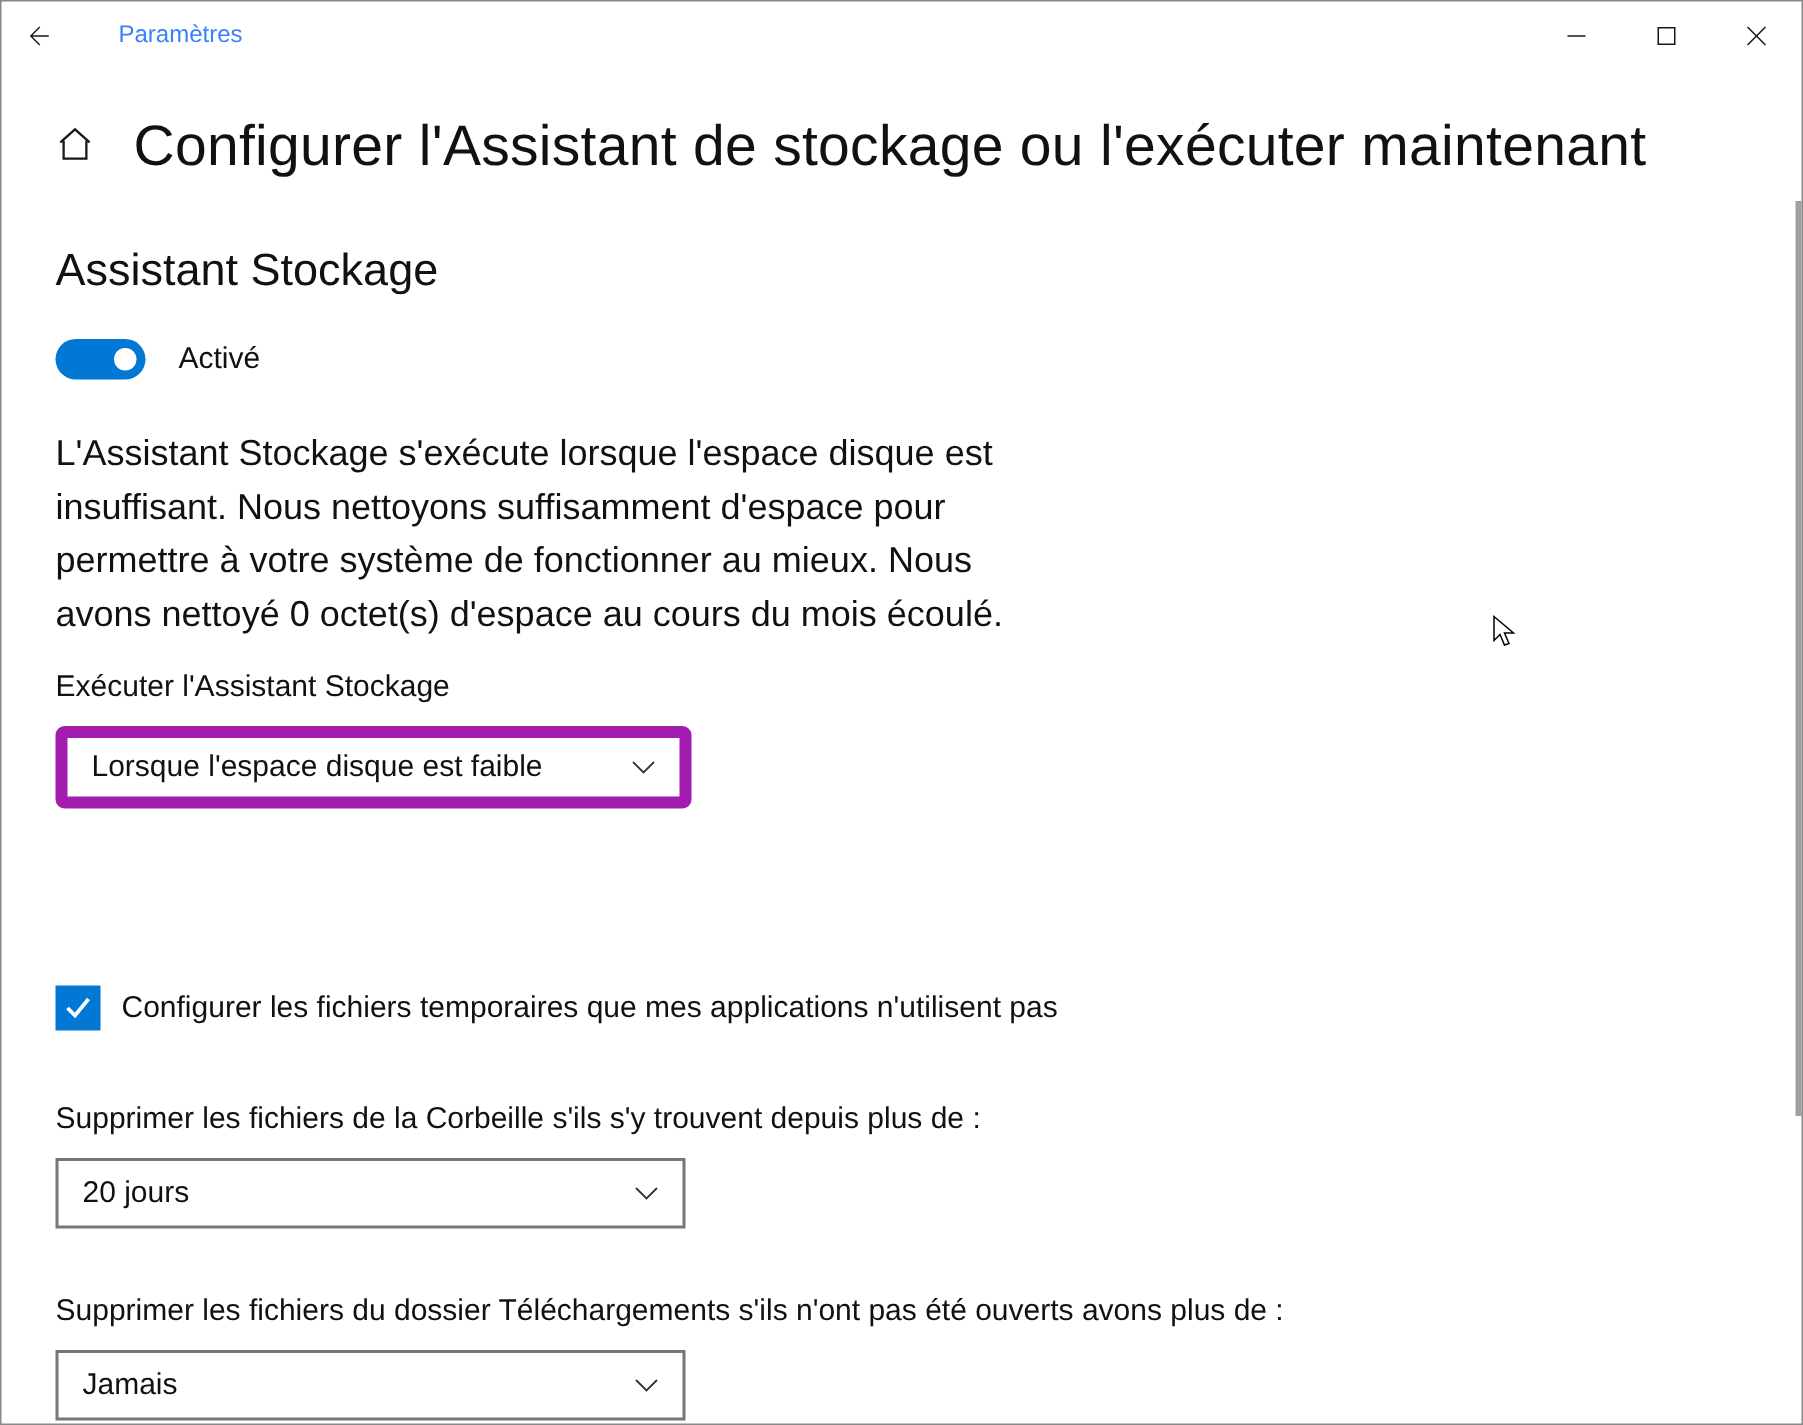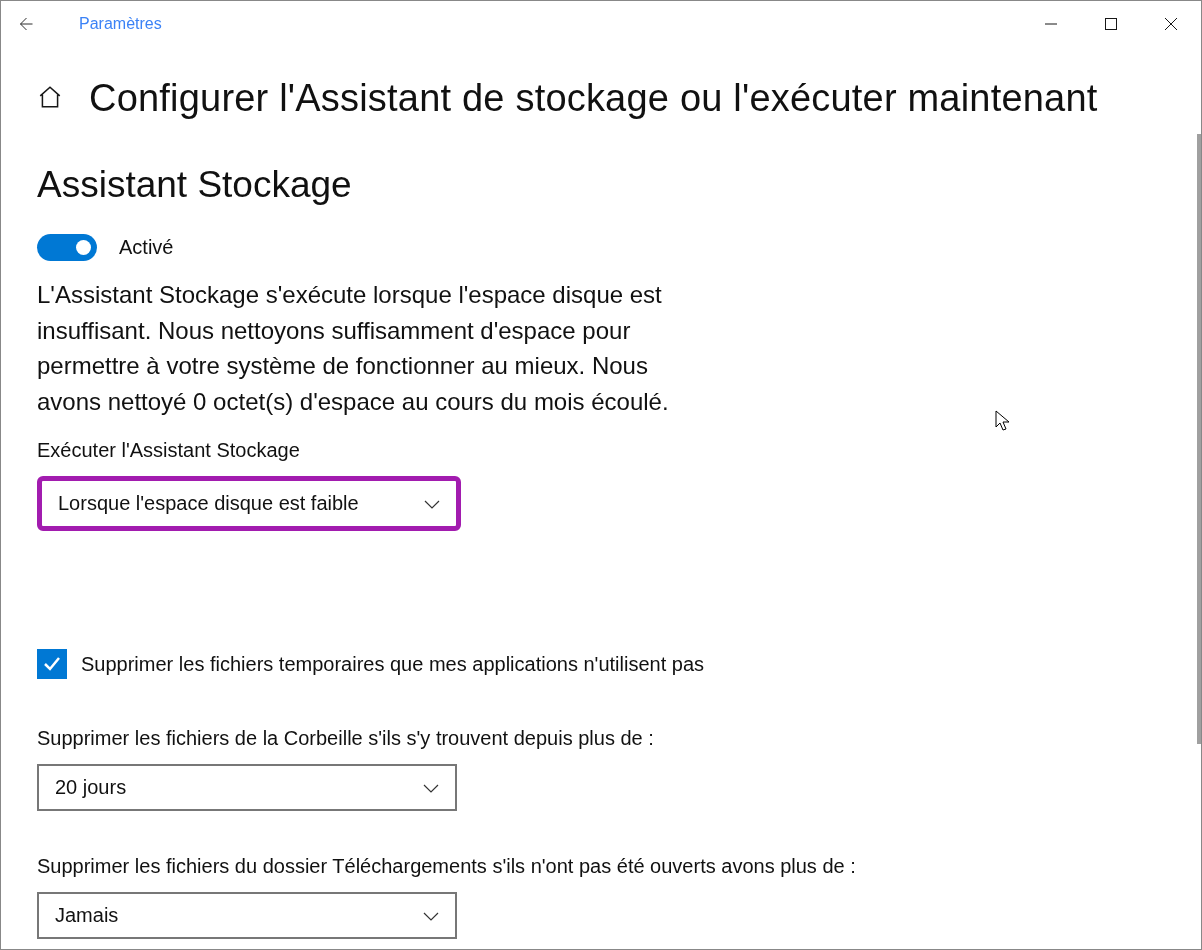--- a/index.html
+++ b/index.html
@@ -82,30 +82,30 @@
       stroke-width: 1.4;
       fill: none;
     }
     .page-heading {
       font-size: 38px;
       font-weight: 400;
       color: #111;
       letter-spacing: 0.2px;
     }
     .section-heading {
-      font-size: 37px;
+      font-size: 30px;
       font-weight: 400;
       color: #111;
       margin-bottom: 28px;
     }
     .toggle-row {
       display: flex;
       align-items: center;
       gap: 22px;
-      margin-bottom: 16px;
+      margin-bottom: 32px;
     }
     .toggle {
       width: 60px;
       height: 27px;
       border-radius: 14px;
       background: #0078d4;
       position: relative;
       cursor: pointer;
     }
     .toggle .knob {
@@ -140,21 +140,21 @@
       display: flex;
       align-items: center;
       justify-content: space-between;
       padding: 0 16px 0 16px;
       font-size: 20px;
       color: #111;
       cursor: pointer;
       background: #fff;
     }
     .dropdown.highlight {
-      border: 5px solid #a21caf;
+      border: 8px solid #a21caf;
       border-radius: 6px;
       width: 424px;
       height: 55px;
     }
     .dropdown .chevron svg {
       width: 16px;
       height: 10px;
       stroke: #333;
       stroke-width: 1.2;
       fill: none;
@@ -277,21 +277,21 @@
 
   <div class="section-gap"></div>
 
 
   <div class="checkbox-row">
     <div class="checkbox">
       <svg viewBox="0 0 20 20">
           <path d="M3 10 L8 15 L17 4"></path>
         </svg>
     </div>
-    <div class="checkbox-label">Supprimer les fichiers temporaires que mes applications n'utilisent pas</div>
+    <div class="checkbox-label">Configurer les fichiers temporaires que mes applications n'utilisent pas</div>
   </div>
 
   <div class="field-group">
     <div class="field-label">Supprimer les fichiers de la Corbeille s'ils s'y trouvent depuis plus de :</div>
     <div class="dropdown">
       <span>20 jours</span>
       <span class="chevron">
         <svg viewBox="0 0 16 10">
             <path d="M1 1 L8 8 L15 1"></path>
           </svg>

